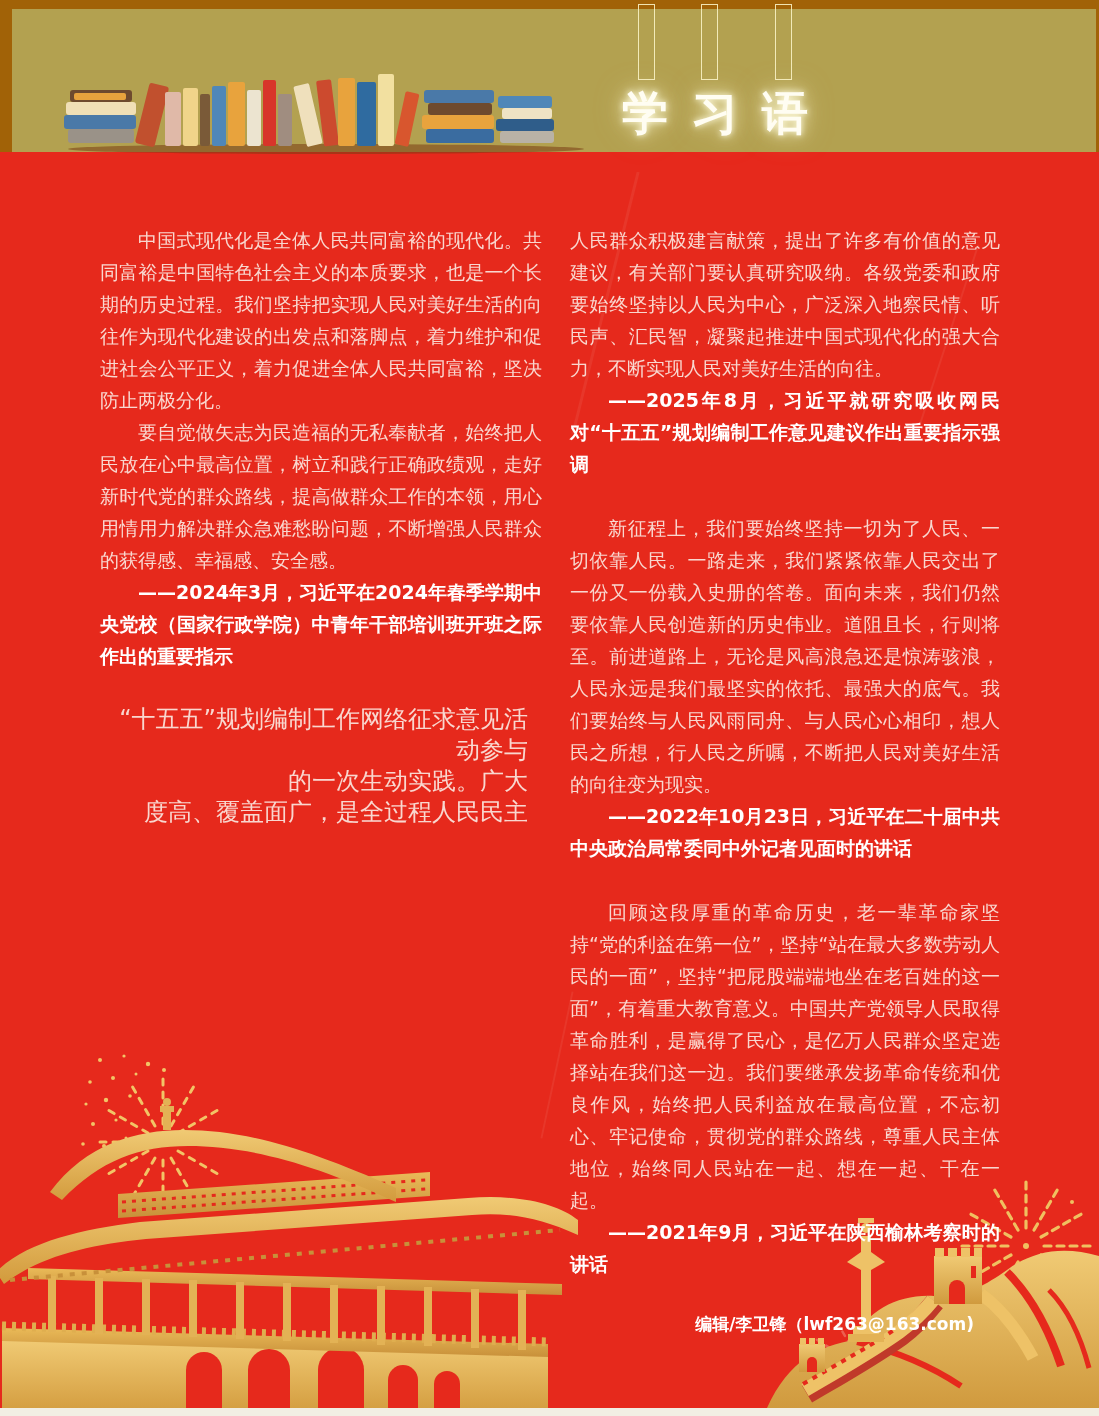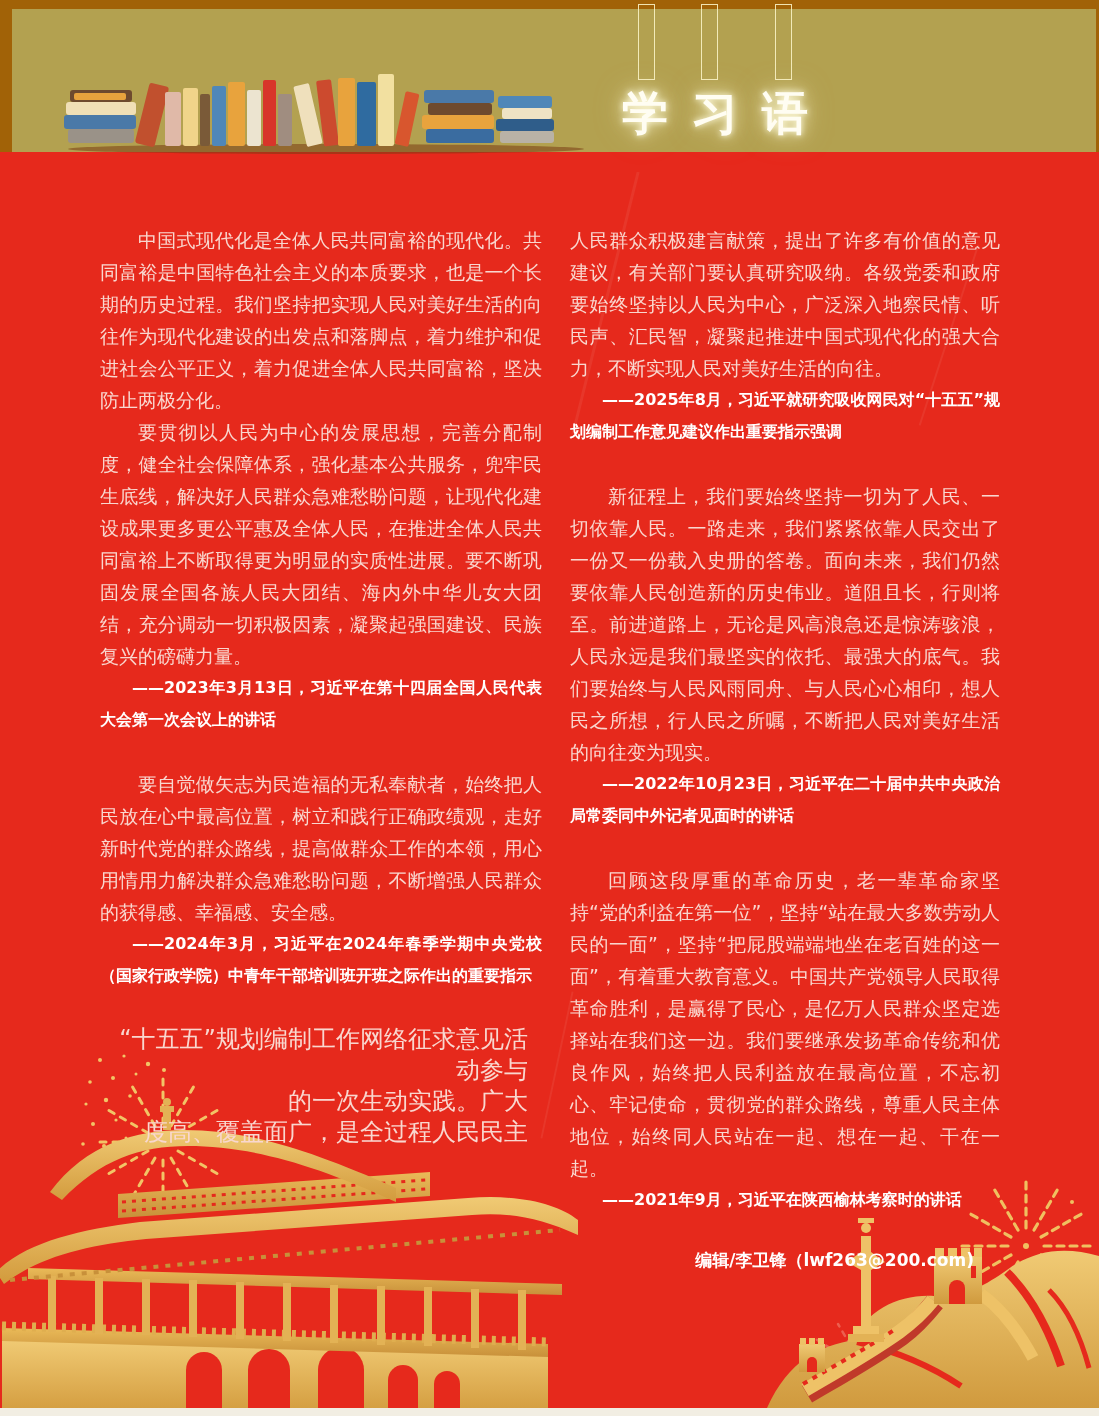--- a/index.html
+++ b/index.html
@@ -28,21 +28,21 @@
   }
   .col{display:block;}
   .col-left{width:442px;}
   .col-right{width:430px;}
   .qbody{
     margin:0;font-size:19px;line-height:32px;color:#f9d7cf;
     text-align:justify;text-indent:2em;word-break:break-all;
   }
   .qbody.noindent{text-indent:0;}
   .qsource{
-    margin:0 0 32px 0;font-size:16px;line-height:32px;color:#ffffff;font-weight:bold;
+    margin:0 0 32px 0;font-size:19px;line-height:32px;color:#ffffff;font-weight:bold;
     text-align:justify;text-indent:2em;word-break:break-all;
   }
   .qline{
     margin:0;font-size:24px;line-height:31px;color:#f9d7cf;
     text-align:right;padding-right:14px;word-break:break-all;
   }
   .editor{
     margin:6px 0 0 0;font-size:17px;line-height:24px;color:#ffffff;font-weight:bold;
     text-align:right;padding-right:26px;white-space:nowrap;
   }
@@ -290,24 +290,20 @@
   <div class="streak streak-2"></div>
   <div class="streak streak-3"></div>
 
   <main class="columns">
 
     <section class="col col-left">
       <article class="quote">
         <p class="qbody">中国式现代化是全体人民共同富裕的现代化。共同富裕是中国特色社会主义的本质要求，也是一个长期的历史过程。我们坚持把实现人民对美好生活的向往作为现代化建设的出发点和落脚点，着力维护和促进社会公平正义，着力促进全体人民共同富裕，坚决防止两极分化。</p>
       </article>
       <article class="quote">
-        <p class="qbody">要贯彻以人民为中心的发展思想，完善分配制度，健全社会保障体系，强化基本公共服务，兜牢民生底线，解决好人民群众急难愁盼问题，让现代化建设成果更多更公平惠及全体人民，在推进全体人民共同富裕上不断取得更为明显的实质性进展。要不断巩固发展全国各族人民大团结、海内外中华儿女大团结，充分调动一切积极因素，凝聚起强国建设、民族复兴的磅礴力量。</p>
-        <p class="qsource">——2023年3月13日，习近平在第十四届全国人民代表大会第一次会议上的讲话</p>
-      </article>
-      <article class="quote">
         <p class="qbody">要自觉做矢志为民造福的无私奉献者，始终把人民放在心中最高位置，树立和践行正确政绩观，走好新时代党的群众路线，提高做群众工作的本领，用心用情用力解决群众急难愁盼问题，不断增强人民群众的获得感、幸福感、安全感。</p>
         <p class="qsource">——2024年3月，习近平在2024年春季学期中央党校（国家行政学院）中青年干部培训班开班之际作出的重要指示</p>
       </article>
       <article class="quote">
         <p class="qline">“十五五”规划编制工作网络征求意见活动参与</p>
         <p class="qline">的一次生动实践。广大</p>
         <p class="qline">度高、覆盖面广，是全过程人民民主</p>
       </article>
     </section>
 
@@ -317,19 +313,19 @@
         <p class="qsource">——2025年8月，习近平就研究吸收网民对“十五五”规划编制工作意见建议作出重要指示强调</p>
       </article>
       <article class="quote">
         <p class="qbody">新征程上，我们要始终坚持一切为了人民、一切依靠人民。一路走来，我们紧紧依靠人民交出了一份又一份载入史册的答卷。面向未来，我们仍然要依靠人民创造新的历史伟业。道阻且长，行则将至。前进道路上，无论是风高浪急还是惊涛骇浪，人民永远是我们最坚实的依托、最强大的底气。我们要始终与人民风雨同舟、与人民心心相印，想人民之所想，行人民之所嘱，不断把人民对美好生活的向往变为现实。</p>
         <p class="qsource">——2022年10月23日，习近平在二十届中共中央政治局常委同中外记者见面时的讲话</p>
       </article>
       <article class="quote">
         <p class="qbody">回顾这段厚重的革命历史，老一辈革命家坚持“党的利益在第一位”，坚持“站在最大多数劳动人民的一面”，坚持“把屁股端端地坐在老百姓的这一面”，有着重大教育意义。中国共产党领导人民取得革命胜利，是赢得了民心，是亿万人民群众坚定选择站在我们这一边。我们要继承发扬革命传统和优良作风，始终把人民利益放在最高位置，不忘初心、牢记使命，贯彻党的群众路线，尊重人民主体地位，始终同人民站在一起、想在一起、干在一起。</p>
         <p class="qsource">——2021年9月，习近平在陕西榆林考察时的讲话</p>
       </article>
-      <p class="editor">编辑/李卫锋（lwf263@200.com)</p>
+      <p class="editor">编辑/李卫锋（lwf263@163.com)</p>
     </section>
 
   </main>
 
   <div class="bottom-strip"></div>
 </div>
 
 </body></html>

